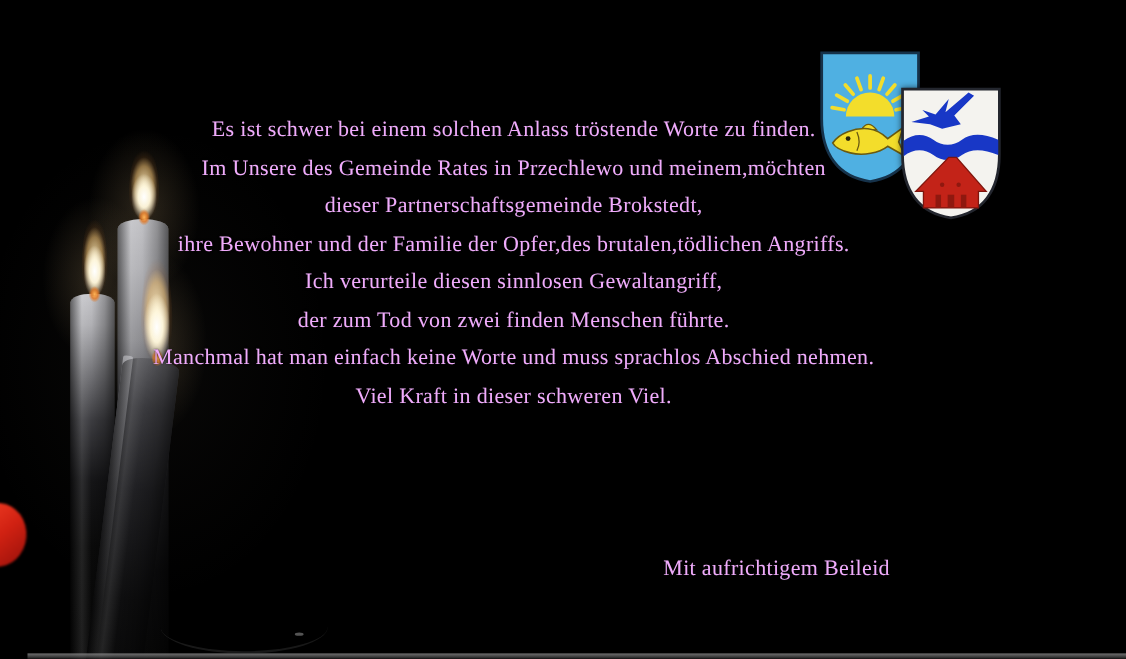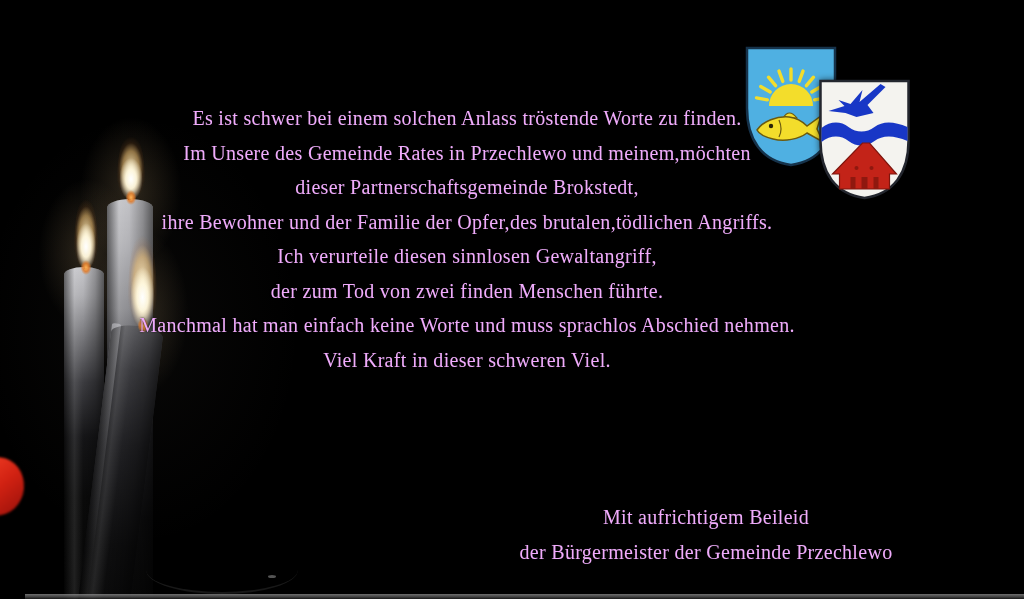--- a/index.html
+++ b/index.html
@@ -155,16 +155,15 @@
       <div class="line">dieser Partnerschaftsgemeinde Brokstedt,</div>
       <div class="line">ihre Bewohner und der Familie der Opfer,des brutalen,tödlichen Angriffs.</div>
       <div class="line">Ich verurteile diesen sinnlosen Gewaltangriff,</div>
       <div class="line">der zum Tod von zwei finden Menschen führte.</div>
       <div class="line">Manchmal hat man einfach keine Worte und muss sprachlos Abschied nehmen.</div>
       <div class="line">Viel Kraft in dieser schweren Viel.</div>
     </div>
 
   <div class="signature">
       <div class="line">Mit aufrichtigem Beileid</div>
-      <div class="line">der Bürgermeister der Gemeinde Przechlewo</div>
     </div>
 
 </div>
 
 </body></html>

